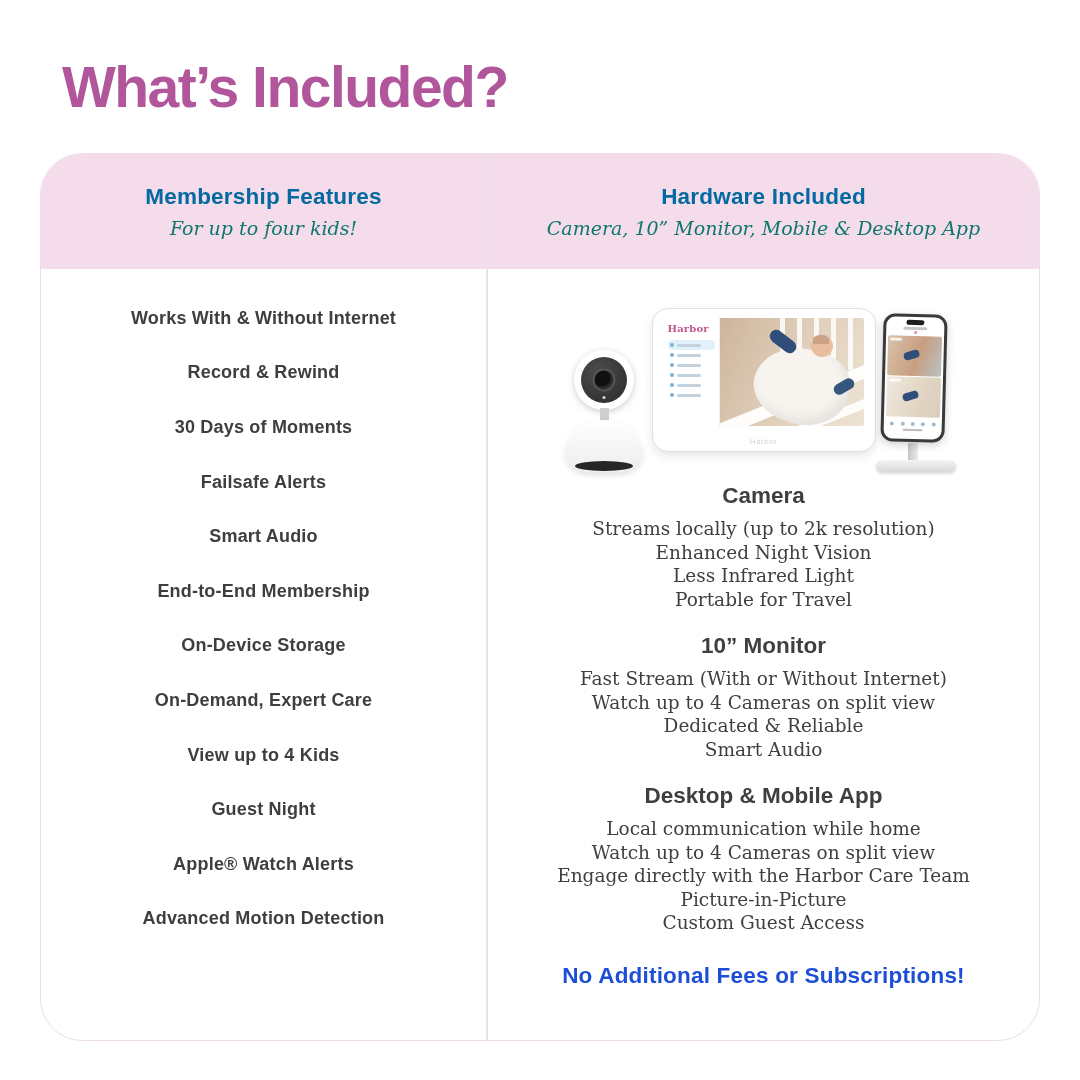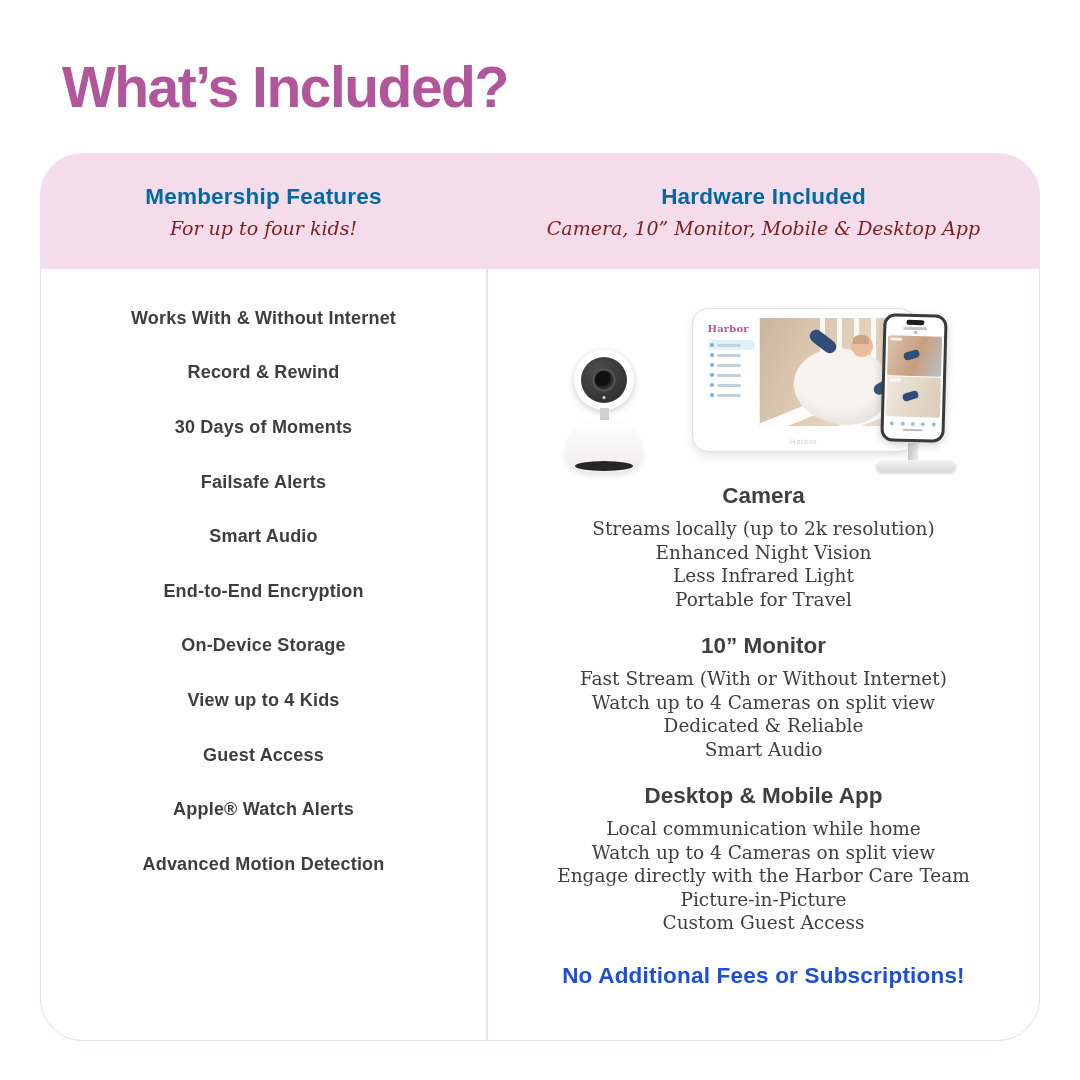--- a/index.html
+++ b/index.html
@@ -28,21 +28,21 @@
   .col-left  { width:445px; border-right:2px solid #ece0ea; }
   .col-right { flex:1; }
 
   .band {
     height:115px; background:#f4dcea;
     display:flex; flex-direction:column; align-items:center; justify-content:center;
     gap:7px; flex-shrink:0;
   }
   .band-title { font-size:22.5px; font-weight:700; color:#0369a1; letter-spacing:0.2px; }
   .band-sub   { font-family:"DejaVu Serif","Liberation Serif",serif; font-style:italic;
-                font-size:19px; color:#7f1d1d; }
+                font-size:19px; color:#0f766e; }
 
   
   .features { list-style:none; margin:0; padding:22px 10px 0; }
   .features li {
     height:54.6px; display:flex; align-items:center; justify-content:center;
     font-size:18px; font-weight:700; color:#3e3e3e; letter-spacing:0.2px;
     text-align:center;
   }
 
   
@@ -79,21 +79,21 @@
   .cam-base { position:absolute; left:2px; top:116px; width:76px; height:52px;
     background:linear-gradient(#ffffff,#efecec);
     border-radius:38px 38px 24px 24px / 34px 34px 20px 20px;
     box-shadow:0 3px 6px rgba(0,0,0,.12); }
   .cam-base::after { content:""; position:absolute; left:50%; bottom:1px; transform:translateX(-50%);
     width:58px; height:10px; border-radius:50%; background:#262626; }
 
   
   .monitor { position:absolute; left:88px; top:4px; width:222px; height:142px;
     background:#ffffff; border:1px solid #e4dfdf; border-radius:16px;
-    box-shadow:0 4px 10px rgba(0,0,0,.10);margin-left:40px; }
+    box-shadow:0 4px 10px rgba(0,0,0,.10); }
   .mon-screen { position:absolute; left:11px; top:9px; width:200px; height:108px;
     display:flex; overflow:hidden; border-radius:2px; background:#fff; }
   .mon-sidebar { width:56px; background:#ffffff; border-right:1px solid #f2ecec;
     padding:5px 4px 0; box-sizing:border-box; flex-shrink:0; }
   .mon-logo { font-family:"DejaVu Serif","Liberation Serif",serif;
     font-size:10px; font-weight:700; color:#c2538e; letter-spacing:0.2px; }
   .mon-nav { margin-top:6px; }
   .mon-nav-row { display:flex; align-items:center; gap:3px; padding:3px 2px; border-radius:4px; }
   .mon-nav-row.active { background:#e1f1fb; }
   .mon-nav-dot { width:4px; height:4px; border-radius:50%; background:#78b1d6; flex-shrink:0; }
@@ -156,24 +156,25 @@
       <div class="band">
         <div class="band-title">Membership Features</div>
         <div class="band-sub">For up to four kids!</div>
       </div>
       <ul class="features">
         <li>Works With &amp; Without Internet</li>
         <li>Record &amp; Rewind</li>
         <li>30 Days of Moments</li>
         <li>Failsafe Alerts</li>
         <li>Smart Audio</li>
-        <li>End-to-End Encryption</li>
+        <li>End-to-End Membership</li>
         <li>On-Device Storage</li>
+        <li>On-Demand, Expert Care</li>
         <li>View up to 4 Kids</li>
-        <li>Guest Access</li>
+        <li>Guest Night</li>
         <li>Apple® Watch Alerts</li>
         <li>Advanced Motion Detection</li>
       </ul>
     </div>
 
     <div class="col col-right">
       <div class="band">
         <div class="band-title">Hardware Included</div>
         <div class="band-sub">Camera, 10” Monitor, Mobile &amp; Desktop App</div>
       </div>

